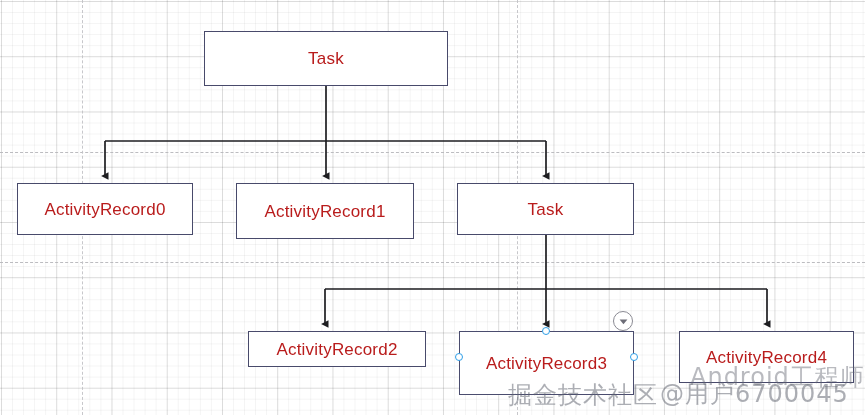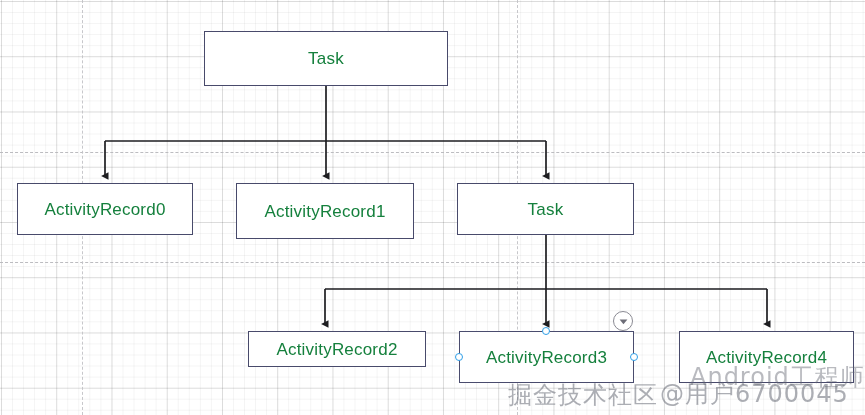--- a/index.html
+++ b/index.html
@@ -58,21 +58,21 @@
 
   
   .node {
     position: absolute;
     box-sizing: border-box;
     background: #ffffff;
     border: 1.6px solid #484a6b;
     display: flex;
     align-items: center;
     justify-content: center;
-    color: #15803d;
+    color: #b91c1c;
     font-size: 17px;
     letter-spacing: .2px;
     white-space: nowrap;
     user-select: none;
   }
   .node.selected {
     border-color: #4a4c6e;
   }
   .node-label {
     display: block;
@@ -169,21 +169,21 @@
   </div>
 
   <div class="node" style="left:457px; top:183px; width:177px; height:52px;">
     <span class="node-label">Task</span>
   </div>
 
   <div class="node" style="left:248px; top:331px; width:178px; height:36px;">
     <span class="node-label">ActivityRecord2</span>
   </div>
 
-  <div class="node selected" style="left:459px; top:331px; width:175px; height:52px;">
+  <div class="node selected" style="left:459px; top:331px; width:175px; height:64px;">
     <span class="node-label">ActivityRecord3</span>
   </div>
 
   <div class="node" style="left:679px; top:331px; width:175px; height:52px;">
     <span class="node-label">ActivityRecord4</span>
   </div>
 
   <div class="handle" style="left:546px; top:331px;"></div>
   <div class="handle" style="left:459px; top:357px;"></div>
   <div class="handle" style="left:634px; top:357px;"></div>

